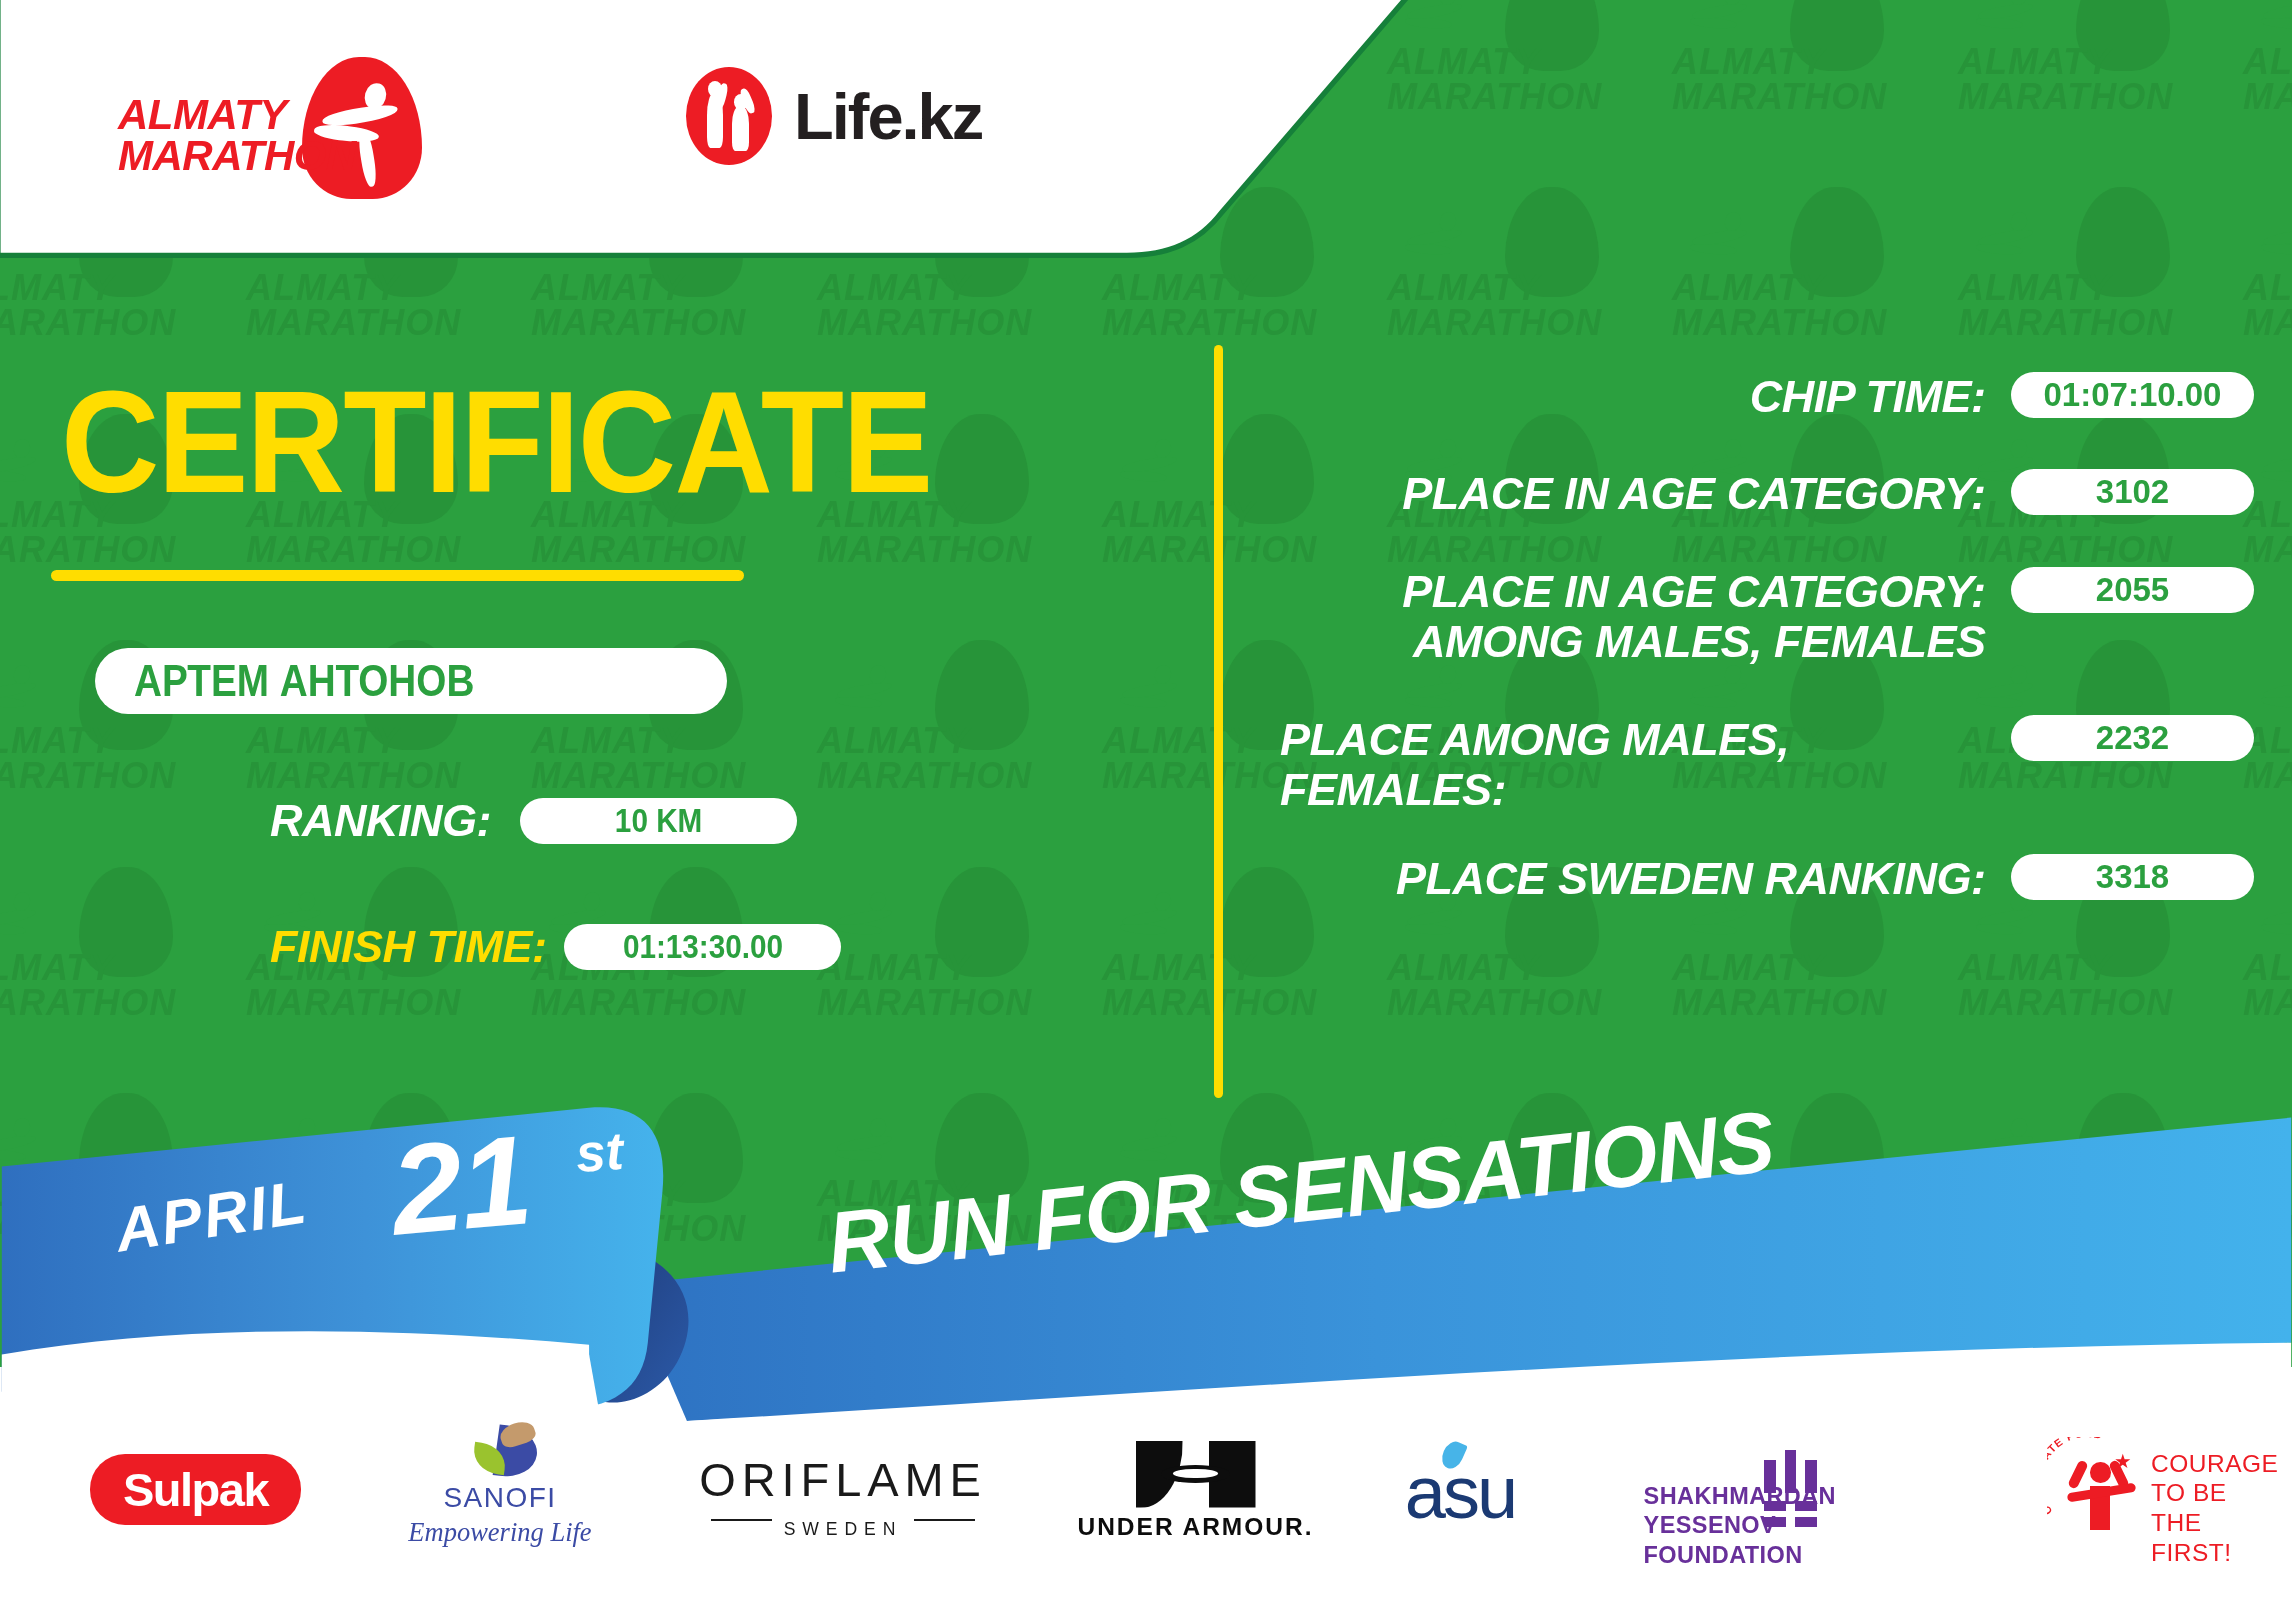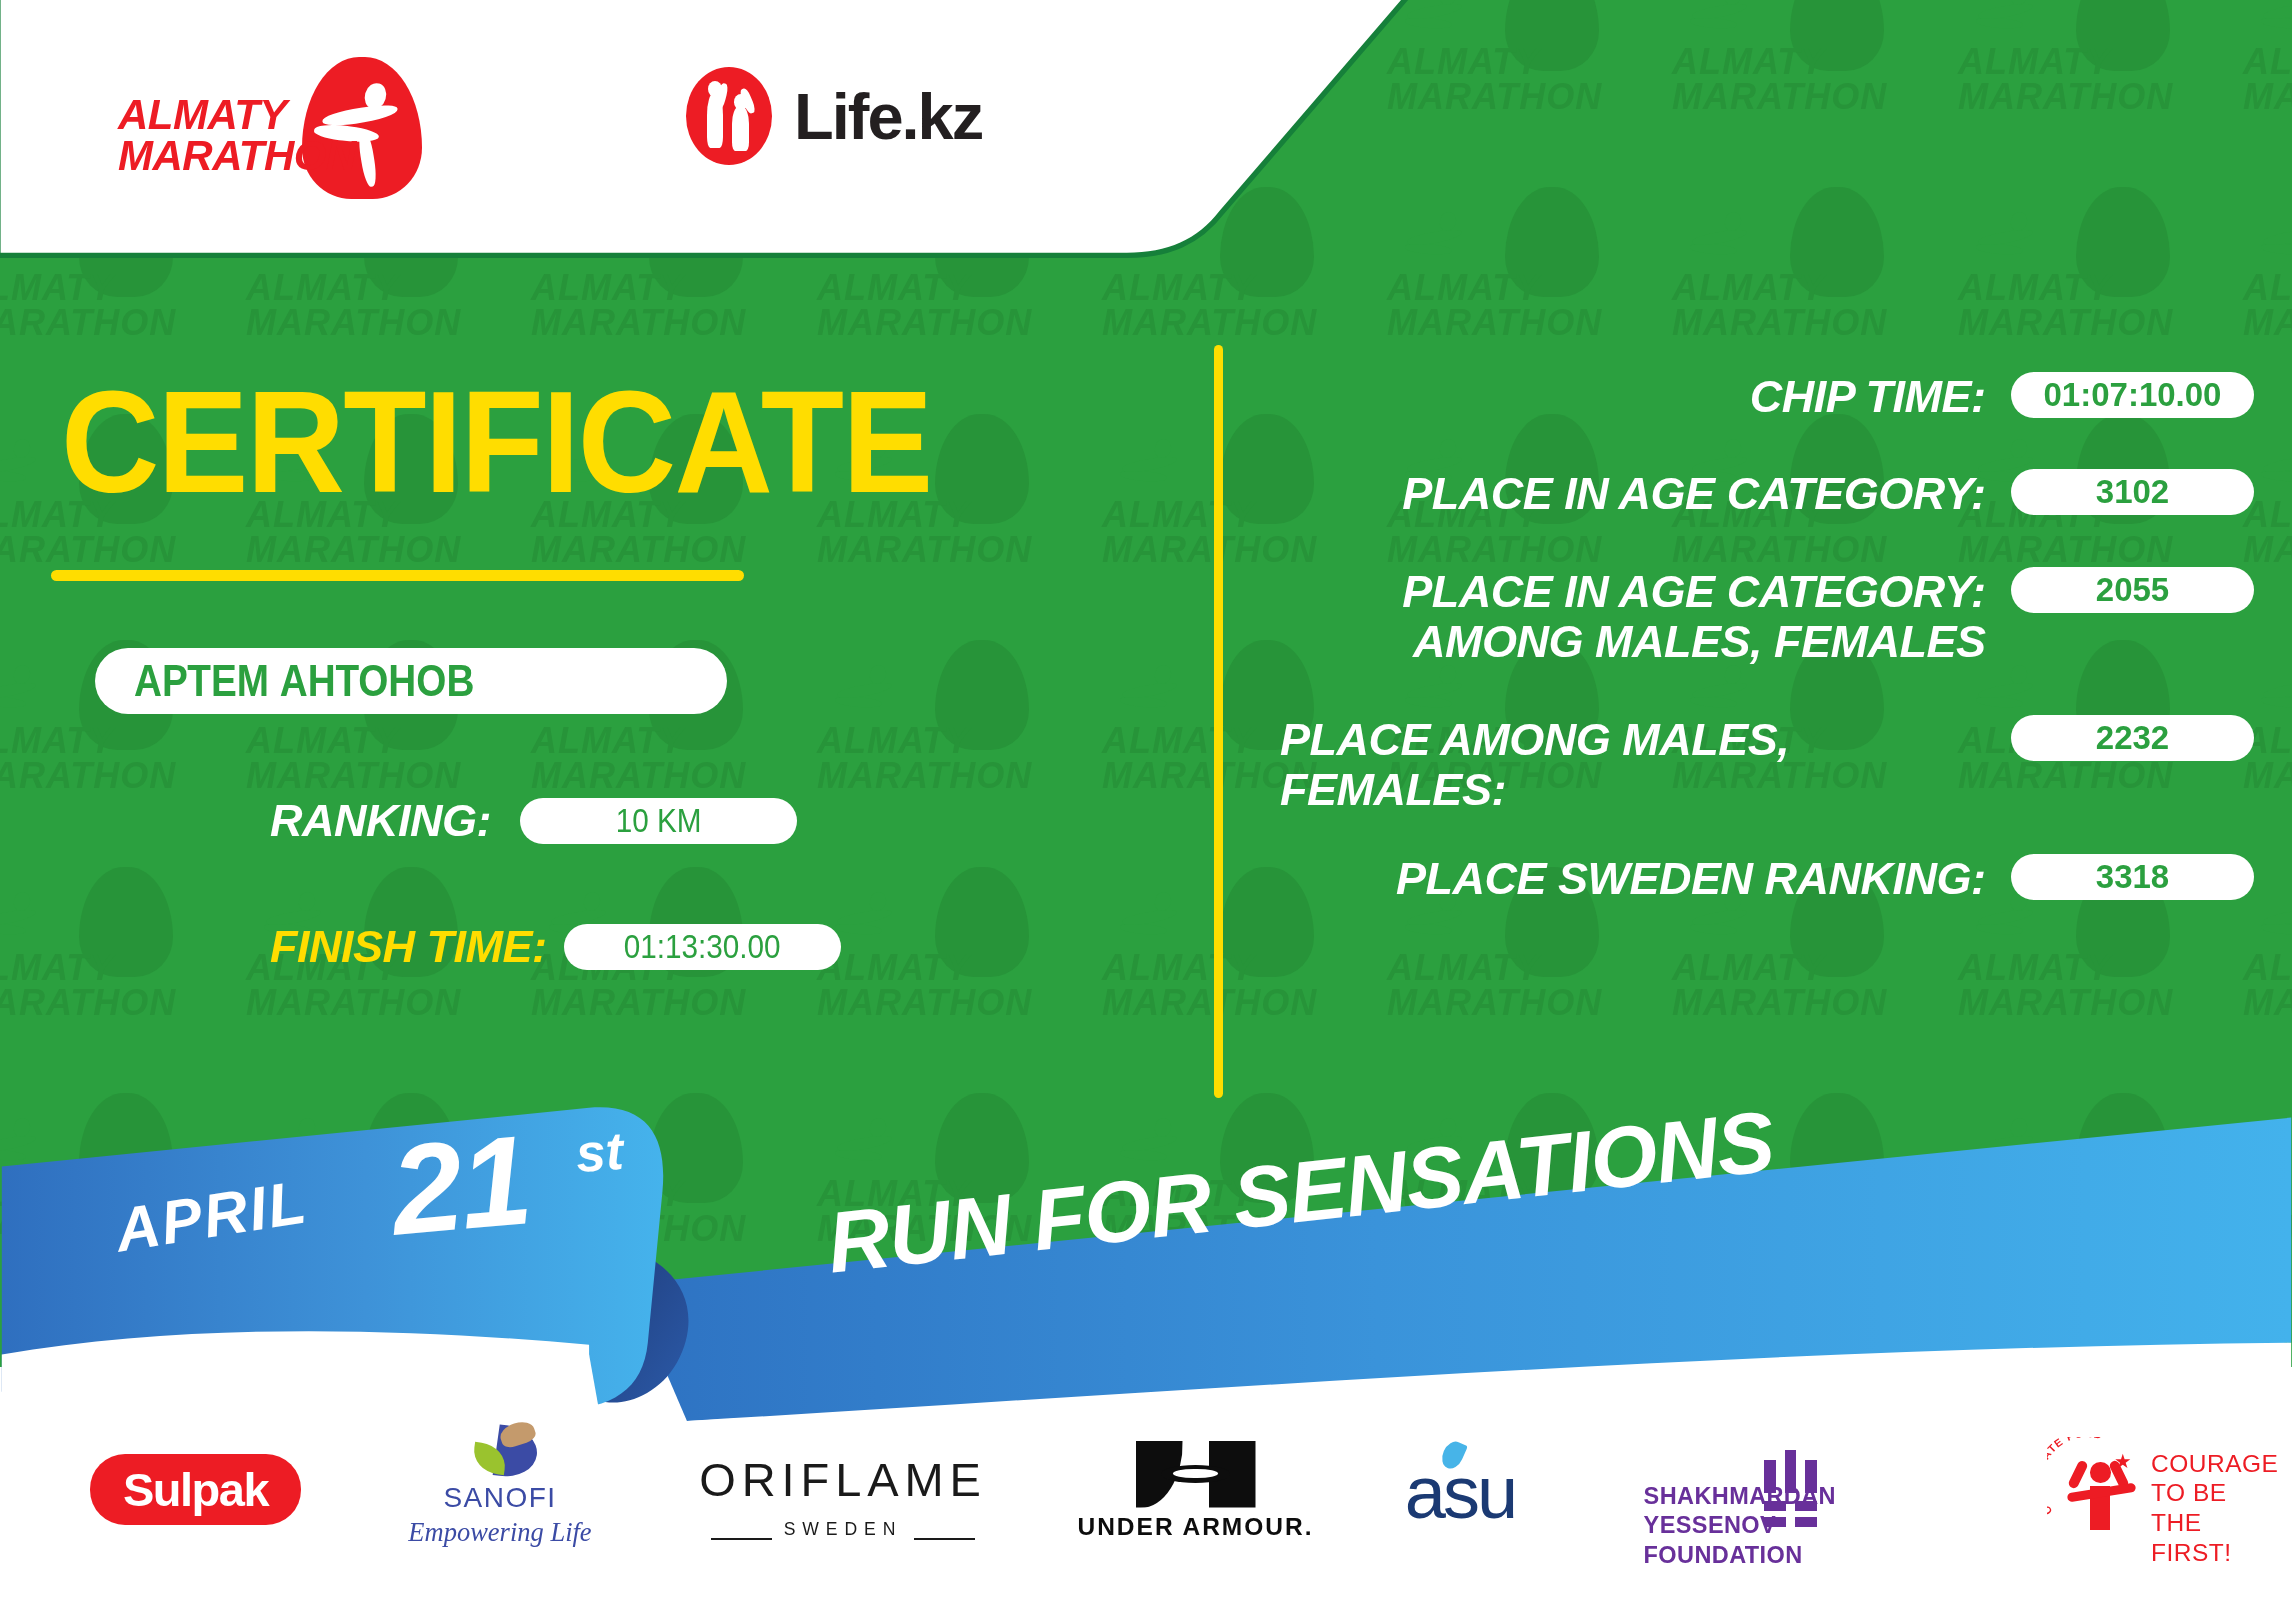--- a/index.html
+++ b/index.html
@@ -283,21 +283,21 @@
   .lbl-yellow { color: #ffdd00; }
   .value-pill {
     background: #ffffff;
     border-radius: 27.4px;
     height: 46px;
     display: flex;
     align-items: center;
     justify-content: center;
     color: #2ba03f;
     font-family: "Liberation Sans", sans-serif;
-    font-weight: normal;
+    font-weight: bold;
     font-size: 33px;
     letter-spacing: 0px;
     transform-origin: center;
     white-space: nowrap;
   }
   .vp-text { transform: scaleX(0.9); }
 
   
   .v-divider {
     position: absolute;
@@ -466,21 +466,21 @@
   .sp-oriflame { left: 696px; width: 294px; text-align: center; }
   .ori-name {
     color: #1a1a1a;
     font-family: "Liberation Sans", sans-serif;
     font-size: 47px;
     font-weight: normal;
     letter-spacing: 5.9px;
     margin-top: 29px;
   }
   .ori-sub-row {
-    display: flex; align-items: flex-end; justify-content: center;
+    display: flex; align-items: flex-start; justify-content: center;
     margin-top: 11.8px;
   }
   .ori-line { width: 61px; height: 2px; background: #1a1a1a; }
   .ori-sub {
     color: #1a1a1a;
     font-family: "Liberation Sans", sans-serif;
     font-size: 17.6px;
     letter-spacing: 6.9px;
     margin: 0 11.8px;
   }

